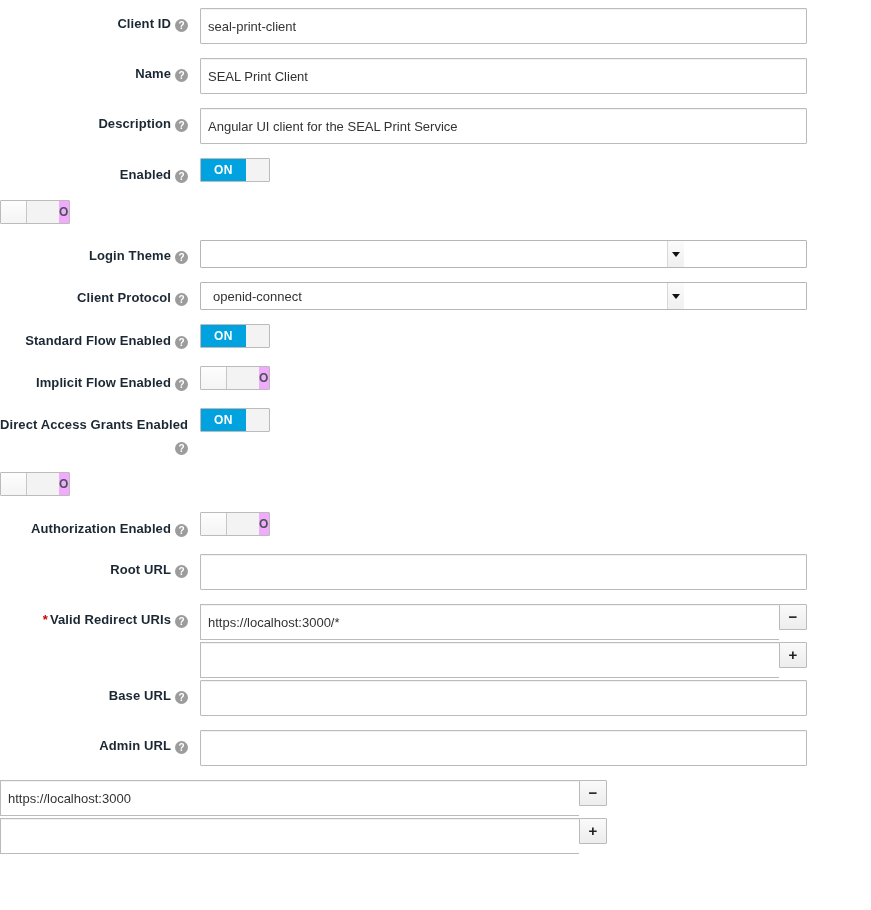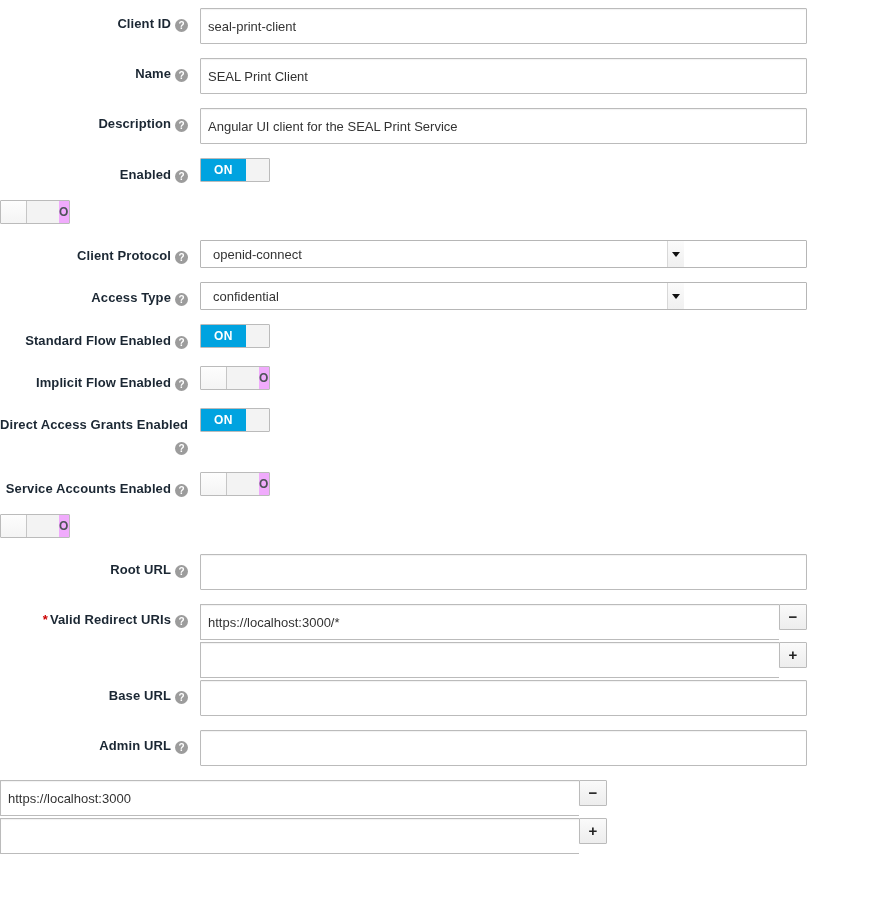--- a/index.html
+++ b/index.html
@@ -219,42 +219,42 @@
           <div class="seg seg-handle"></div>
         </div></div>
     </div>
     <div class="form-row">
       <div class="field-col"><div class="toggle off">
           <div class="seg seg-handle"></div>
           <div class="seg seg-text">OFF</div>
         </div></div>
     </div>
     <div class="form-row">
+      <div class="label-col"><span>Login Theme</span><span class="help-icon">?</span></div>
+      <div class="field-col">
+        <div class="sel-wrap">
+          <div class="sel"></div>
+          <div class="sel-btn">
+            <div class="sel-arrow"></div>
+          </div>
+        </div>
+      </div>
+    </div>
+    <div class="form-row">
       <div class="label-col"><span>Client Protocol</span><span class="help-icon">?</span></div>
       <div class="field-col">
         <div class="sel-wrap">
           <div class="sel">openid-connect</div>
           <div class="sel-btn">
             <div class="sel-arrow"></div>
           </div>
         </div>
       </div>
     </div>
     <div class="form-row">
-      <div class="label-col"><span>Access Type</span><span class="help-icon">?</span></div>
-      <div class="field-col">
-        <div class="sel-wrap">
-          <div class="sel">confidential</div>
-          <div class="sel-btn">
-            <div class="sel-arrow"></div>
-          </div>
-        </div>
-      </div>
-    </div>
-    <div class="form-row">
       <div class="label-col toggle-label"><span>Standard Flow Enabled</span><span class="help-icon">?</span></div>
       <div class="field-col"><div class="toggle on">
           <div class="seg seg-text">ON</div>
           <div class="seg seg-handle"></div>
         </div></div>
     </div>
     <div class="form-row">
       <div class="label-col toggle-label"><span>Implicit Flow Enabled</span><span class="help-icon">?</span></div>
       <div class="field-col"><div class="toggle off">
           <div class="seg seg-handle"></div>
@@ -262,27 +262,27 @@
         </div></div>
     </div>
     <div class="form-row">
       <div class="label-col toggle-label"><span>Direct Access Grants Enabled</span><span class="help-icon">?</span></div>
       <div class="field-col"><div class="toggle on">
           <div class="seg seg-text">ON</div>
           <div class="seg seg-handle"></div>
         </div></div>
     </div>
     <div class="form-row">
-      <div class="label-col toggle-label"><span>Service Accounts Enabled</span><span class="help-icon">?</span></div>
       <div class="field-col"><div class="toggle off">
           <div class="seg seg-handle"></div>
           <div class="seg seg-text">OFF</div>
         </div></div>
     </div>
     <div class="form-row">
+      <div class="label-col toggle-label"><span>Authorization Enabled</span><span class="help-icon">?</span></div>
       <div class="field-col"><div class="toggle off">
           <div class="seg seg-handle"></div>
           <div class="seg seg-text">OFF</div>
         </div></div>
     </div>
     <div class="form-row">
       <div class="label-col"><span>Root URL</span><span class="help-icon">?</span></div>
       <div class="field-col"><input class="txt" type="text" value="" style=""></div>
     </div>
     <div class="form-row multi-row">

